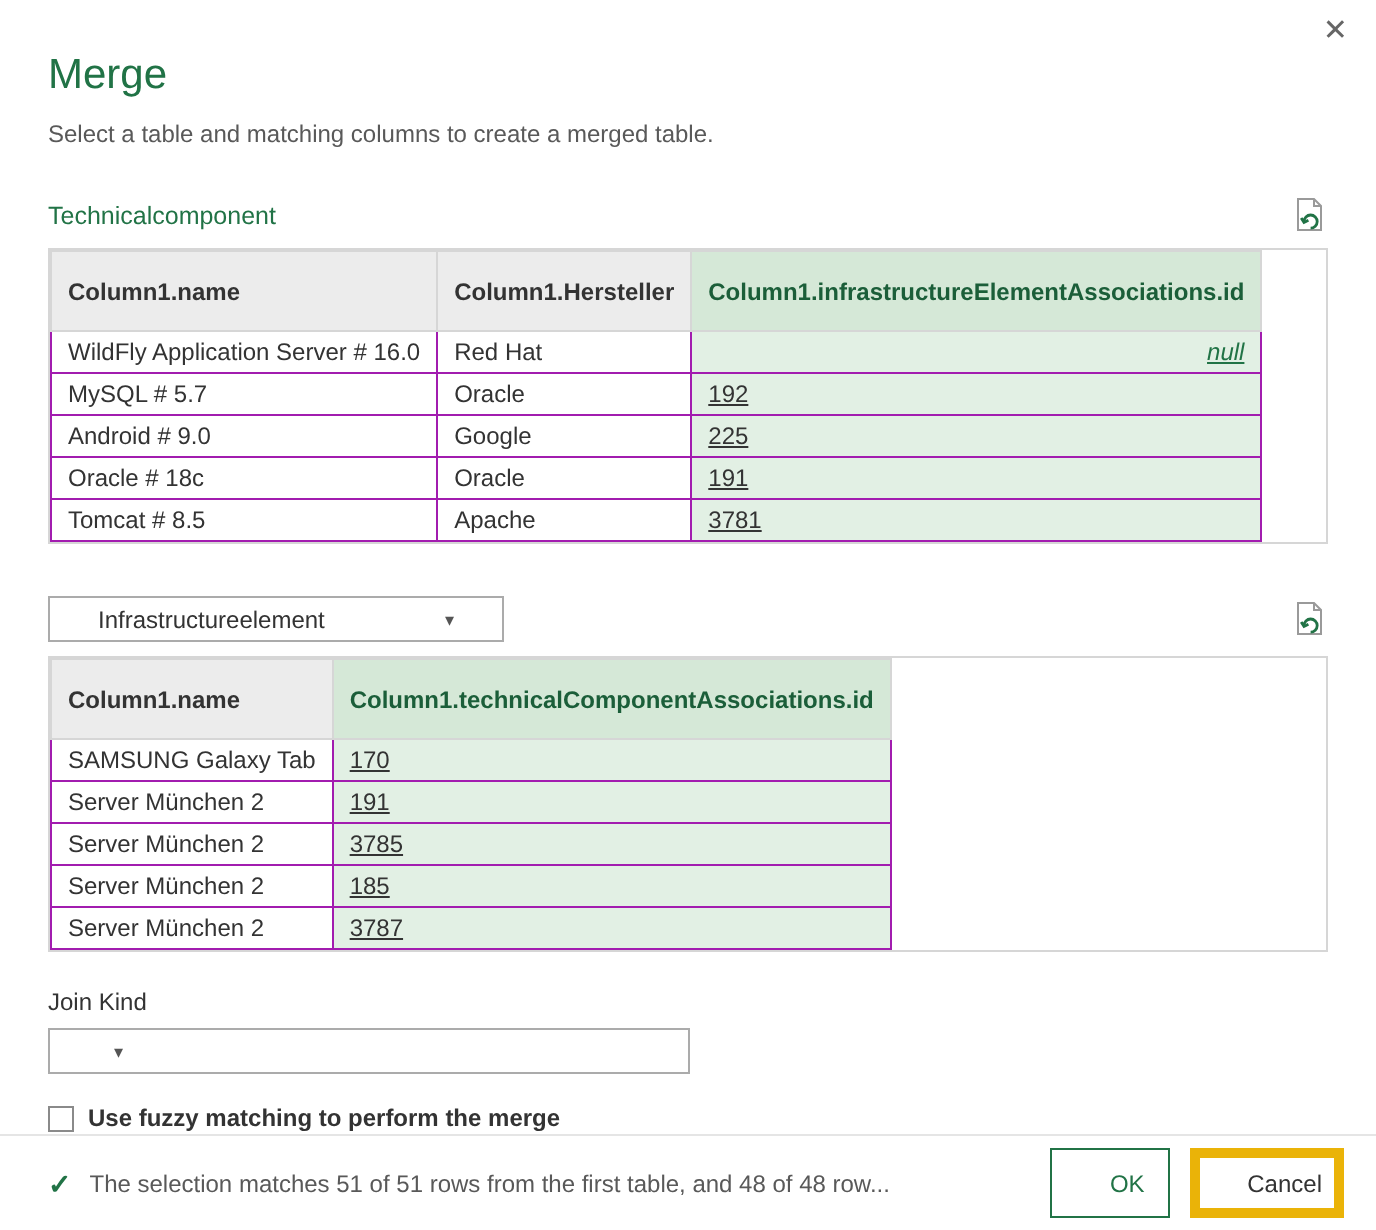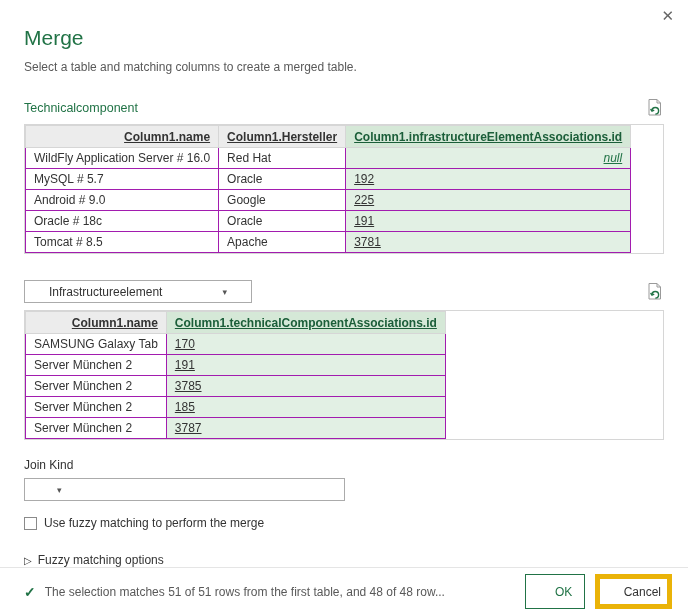--- a/index.html
+++ b/index.html
@@ -14,39 +14,39 @@
 
   .section-head { display:flex; align-items:center; justify-content:space-between; margin-bottom:7px; }
   .table-label { color:#217346; font-size:12.5px; }
   .refresh { display:inline-block; width:18px; height:19px; cursor:pointer; }
 
   .table-wrap { border:1px solid #d6d6d6; background:#fff; }
   .wrap1 { margin-bottom:26px; }
   .wrap2 { margin-bottom:18px; }
 
   table { border-collapse:collapse; font-size:12px; table-layout:fixed; }
-  th { background:#ececec; font-weight:700; text-align:right; padding:3px 8px; border:1px solid #d6d6d6; color:#333; height:22px; overflow:hidden; white-space:nowrap;text-decoration:underline; }
+  th { background:#ececec; font-weight:700; text-align:left; padding:3px 8px; border:1px solid #d6d6d6; color:#333; height:40px; overflow:hidden; white-space:nowrap; }
   td { padding:3px 8px; border:1px solid #a21caf; color:#333; height:21px; background:#fff; overflow:hidden; white-space:nowrap; }
   th.sel { background:#d5e8d7; color:#1b5e39; }
   td.sel { background:#e2f0e4;text-decoration:underline; }
   td.nullcell { color:#217346; font-style:italic; text-align:right; }
   table[data-table="table1"] th:nth-child(1){ width:176px; }
   table[data-table="table1"] th:nth-child(2){ width:113px; }
   table[data-table="table1"] th:nth-child(3){ width:258px; }
   table[data-table="table2"] th:nth-child(1){ width:116px; }
   table[data-table="table2"] th:nth-child(2){ width:250px; }
 
   .select-box { display:inline-flex; align-items:center; justify-content:space-between; height:23px; border:1px solid #ababab; background:#fff; padding:0 24px; font-size:12px; color:#333; cursor:pointer; }
   .sel-table2 { width:228px; }
   .sel-join { width:321px; display:flex; }
   .chev { color:#555; font-size:9px; margin-left:8px; }
 
   .join-label { font-size:12px; color:#333; margin:0 0 6px 0; }
 
-  .checkbox-row { display:flex; align-items:center; margin-top:15px; font-size:12px; color:#333; }
+  .checkbox-row { display:flex; align-items:center; margin-top:15px; font-size:12px; color:#333;font-weight:bold; }
   .cb { width:13px; height:13px; border:1px solid #8a8a8a; background:#fff; margin-right:7px; display:inline-block; cursor:pointer; }
 
   .expander { margin-top:23px; font-size:12px; color:#333; cursor:pointer; display:flex; align-items:center; }
   .tri { font-size:10px; margin-right:6px; color:#333; }
 
   .footer { position:absolute; left:0; right:0; bottom:0; height:48px; border-top:1px solid #e5e5e5; display:flex; align-items:center; padding:0 16px 0 24px; background:#fff; }
   .check { color:#217346; font-weight:700; font-size:14px; margin-right:9px; }
   .status { font-size:12px; color:#595959; flex:1; }
   button { font-family:"Liberation Sans", sans-serif; font-size:12px; height:35px; min-width:60px; background:#fff; cursor:pointer;padding-left:24px; }
   .ok { border:1px solid #217346; color:#217346; }

